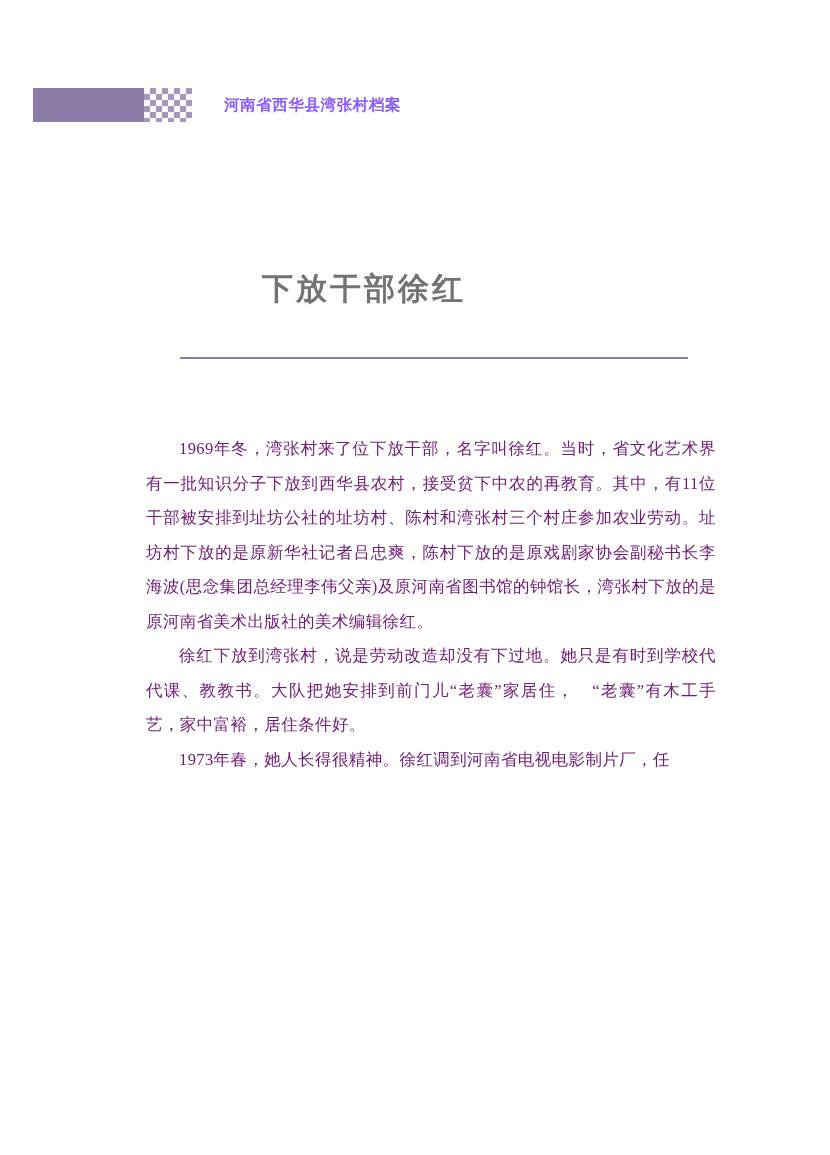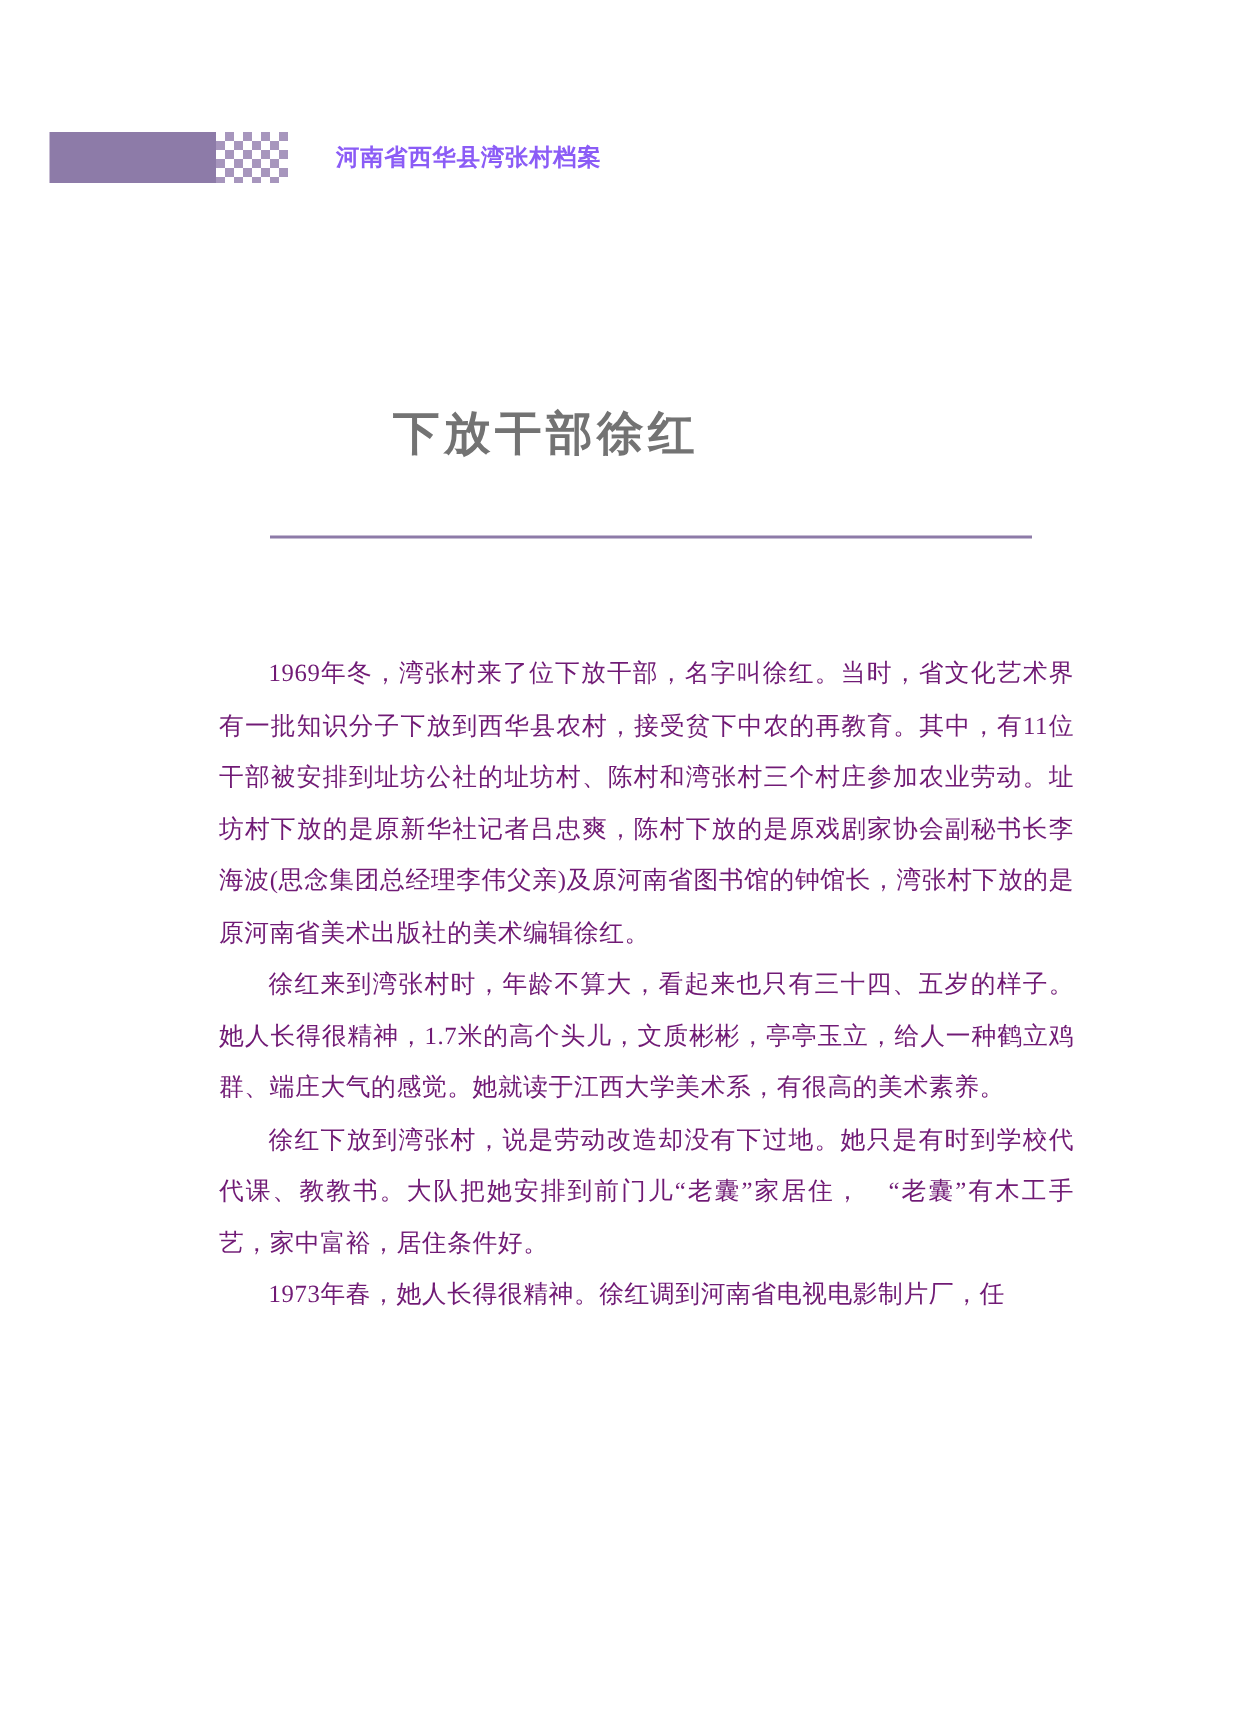--- a/index.html
+++ b/index.html
@@ -105,18 +105,17 @@
     <div class="header-checker"></div>
     <div class="header-title">河南省西华县湾张村档案</div>
   </div>
 
   <div class="chapter-title">下放干部徐红</div>
 
   <div class="title-rule"></div>
 
   <div class="body-text">
     <p>1969年冬，湾张村来了位下放干部，名字叫徐红。当时，省文化艺术界有一批知识分子下放到西华县农村，接受贫下中农的再教育。其中，有11位干部被安排到址坊公社的址坊村、陈村和湾张村三个村庄参加农业劳动。址坊村下放的是原新华社记者吕忠爽，陈村下放的是原戏剧家协会副秘书长李海波(思念集团总经理李伟父亲)及原河南省图书馆的钟馆长，湾张村下放的是原河南省美术出版社的美术编辑徐红。</p>
-    <p>徐红来到湾张村时，年龄不算大，看起来也只有三十四、五岁的样子。她人长得很精神，1.7米的高个头儿，文质彬彬，亭亭玉立，给人一种鹤立鸡群、端庄大气的感觉。她就读于江西大学美术系，有很高的美术素养。</p>
     <p>徐红下放到湾张村，说是劳动改造却没有下过地。她只是有时到学校代代课、教教书。大队把她安排到前门儿“老囊”家居住，　“老囊”有木工手艺，家中富裕，居住条件好。</p>
     <p>1973年春，她人长得很精神。徐红调到河南省电视电影制片厂，任</p>
   </div>
 
 </div>
 
 </body></html>

